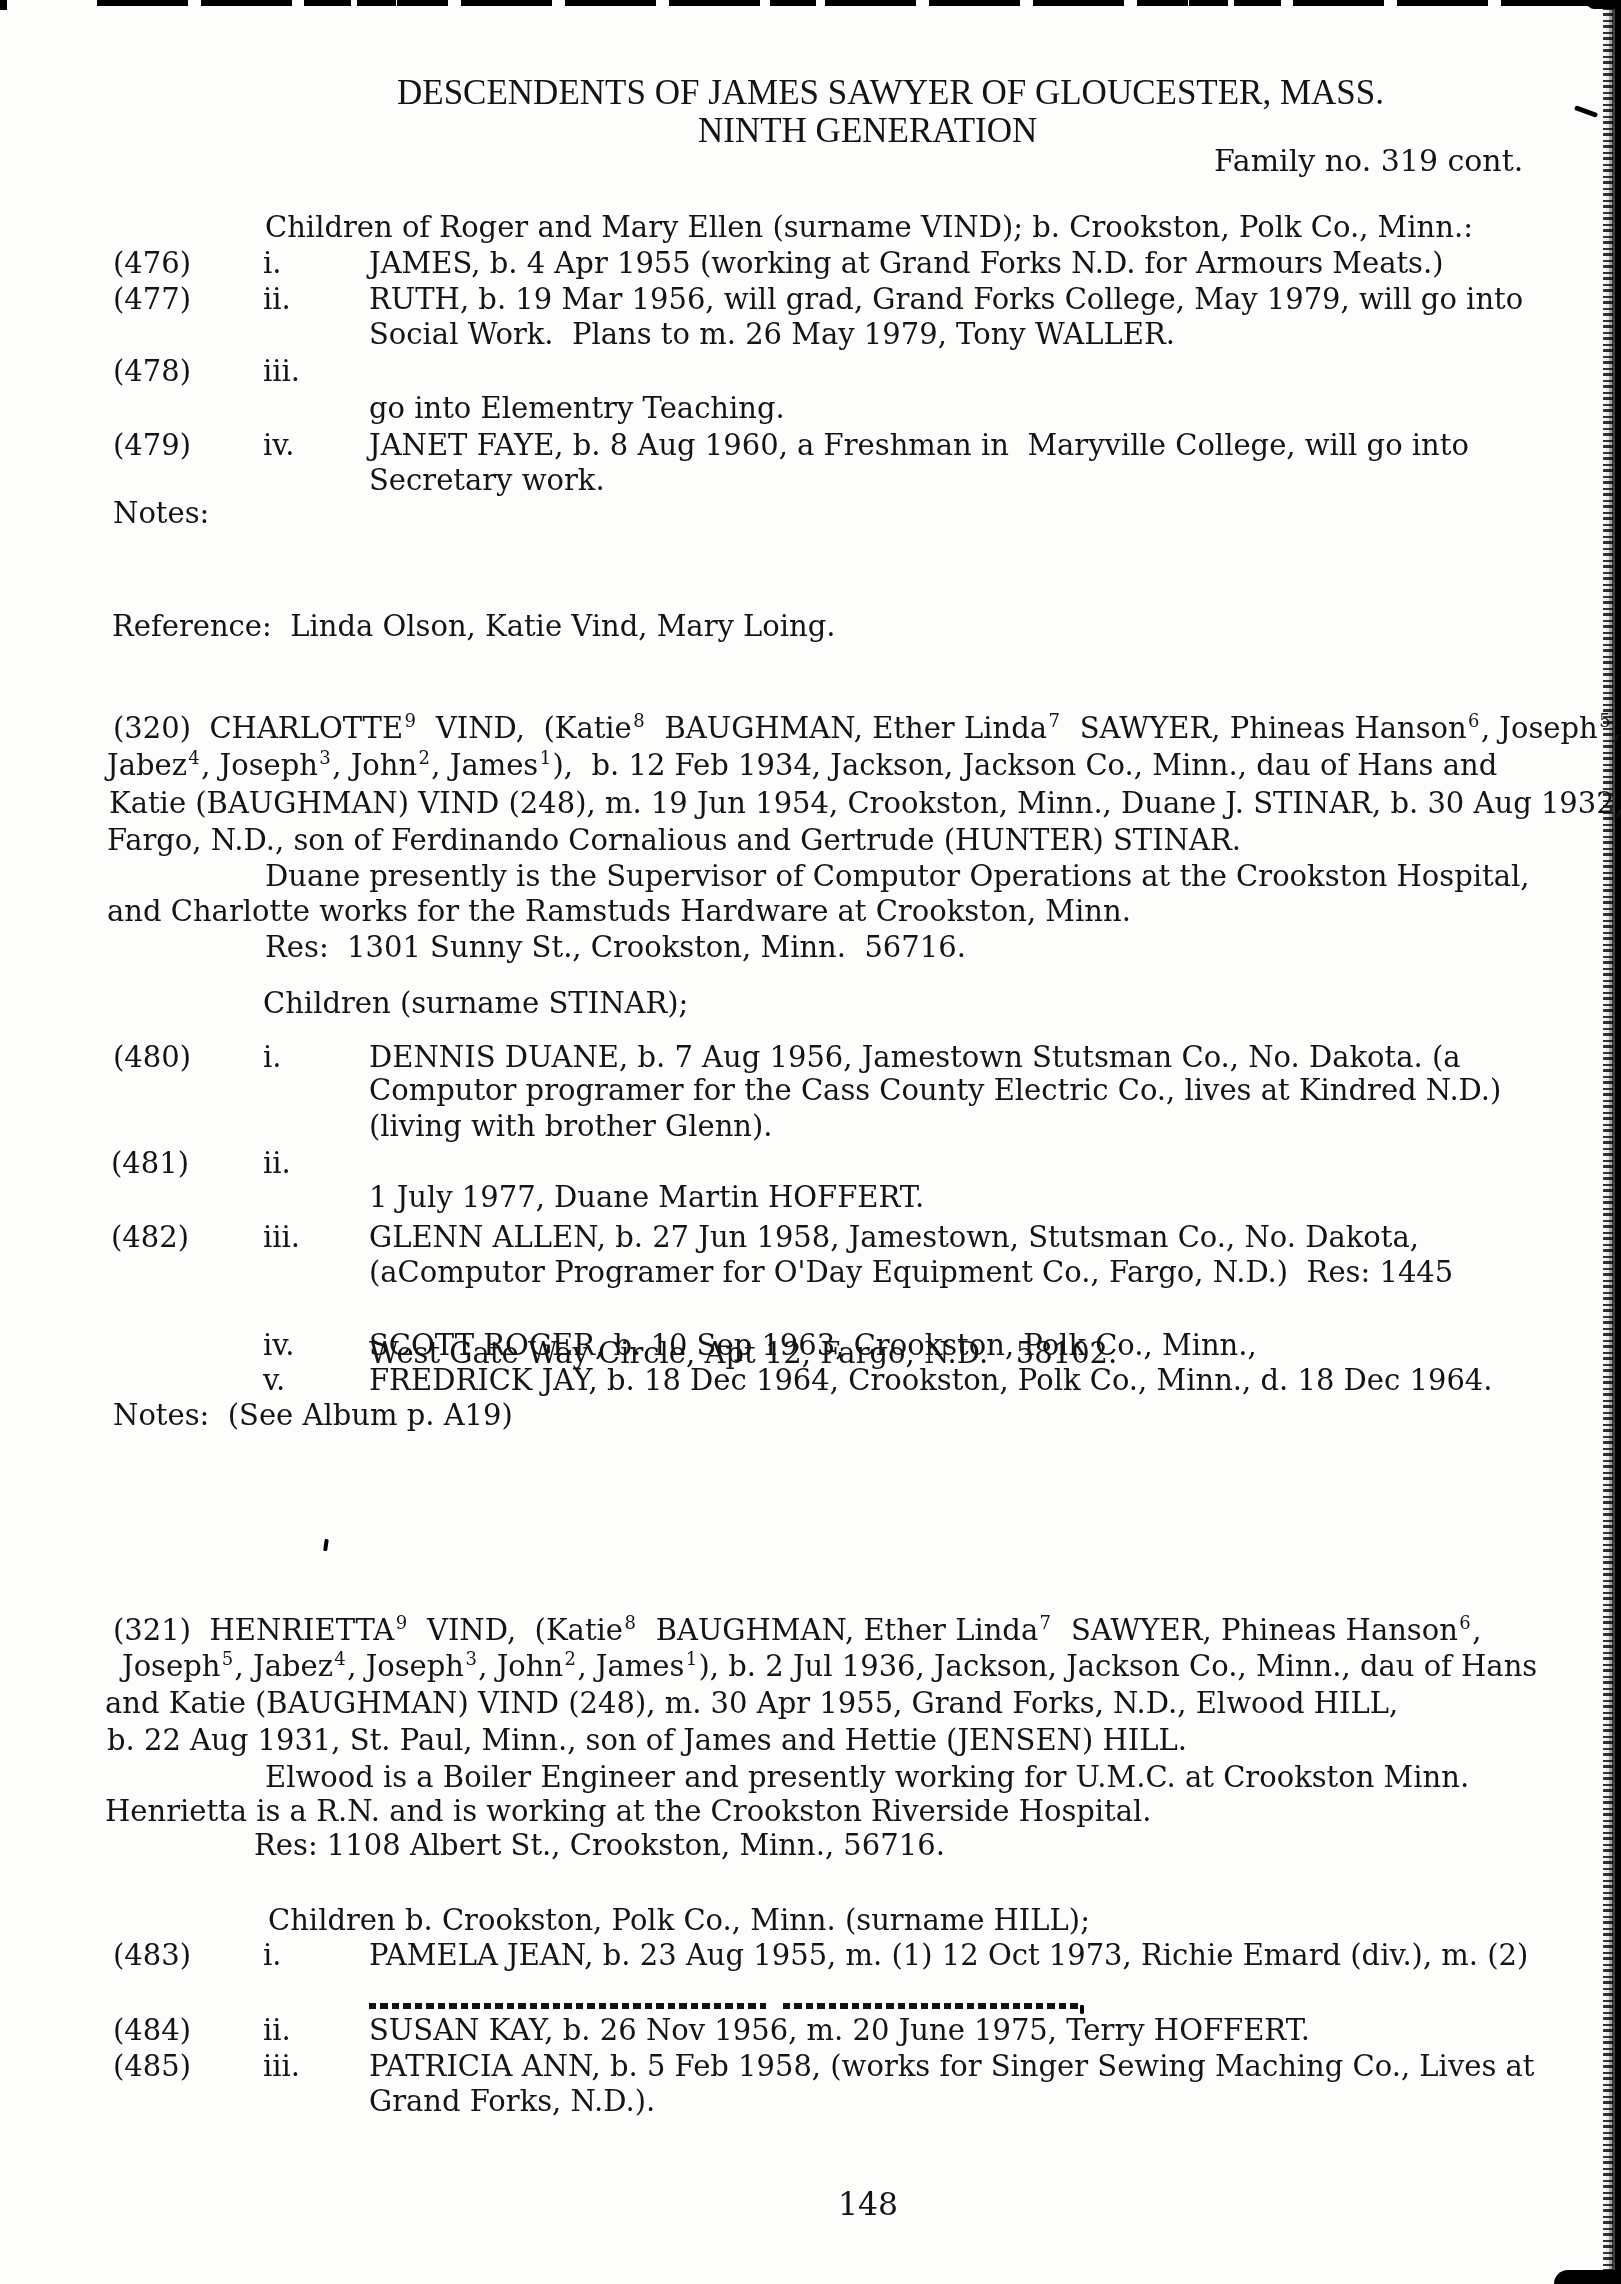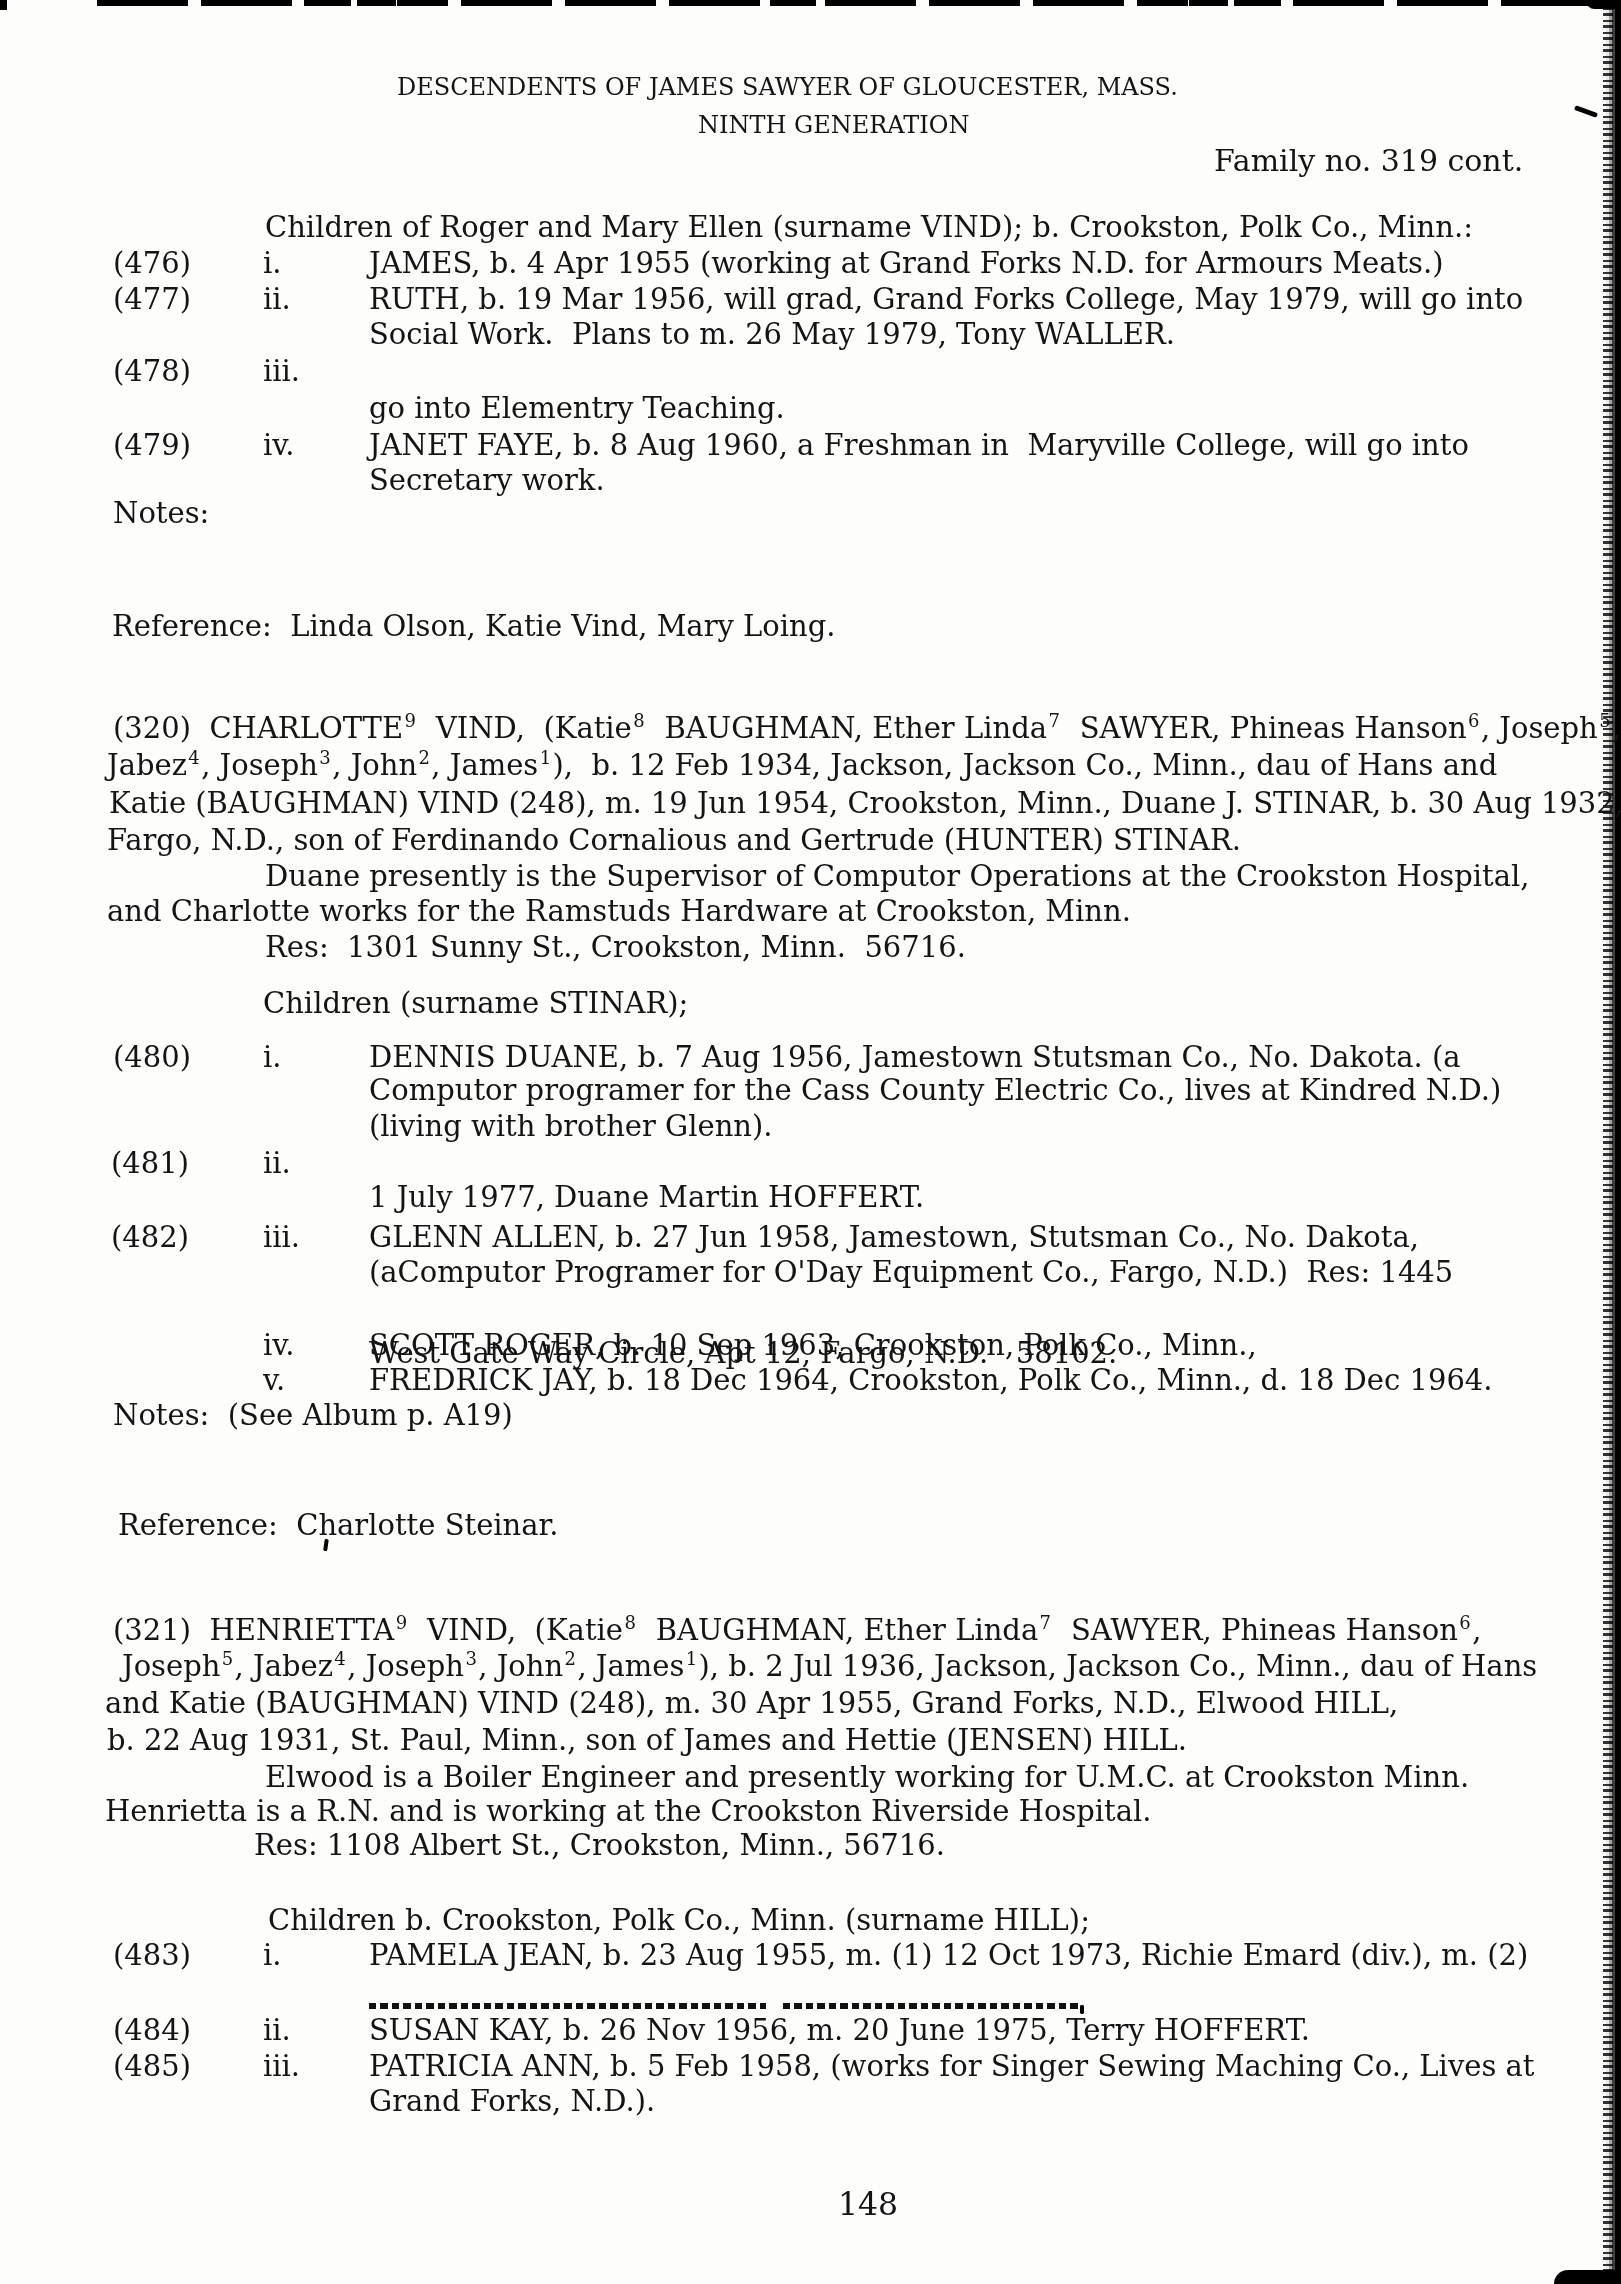--- a/index.html
+++ b/index.html
@@ -6,21 +6,21 @@
   #page{
     position:relative;
     width:1622px;height:2284px;
     background:#fdfdfc;
     overflow:hidden;
     font-family:"DejaVu Serif", serif;
     color:#141414;
   }
   .line{position:absolute;left:0;width:100%;white-space:pre;font-size:29px;line-height:1.1;}
   .abs{position:absolute;top:0;white-space:pre;}
-  .title{font-size:24px;}
+  .title{font-size:35px;font-family:Liberation Serif, serif;}
   .famnote{font-size:30px;}
   .sup{font-size:18px;position:relative;top:-10.7px;margin:0 1.4px;}
   .pagenum{font-size:31.5px;}
   
   .dash-seg{position:absolute;height:6.4px;background:repeating-linear-gradient(90deg,#111 0 7.2px,transparent 7.2px 11.5px);}
   
   .top-line{position:absolute;left:97px;top:0;width:1525px;height:5.7px;
     background:repeating-linear-gradient(90deg,#000 0 39px,transparent 39px 52px),
                repeating-linear-gradient(90deg,transparent 0 21.5px,#000 21.5px 68px,transparent 68px 93px);}
   .tl-dot{position:absolute;left:0;top:0;width:7.2px;height:10px;background:#000;}
@@ -154,23 +154,20 @@
     <span class="abs" style="left:263px">iv.</span>
     <span class="abs" style="left:369px">SCOTT ROGER, b. 10 Sep 1963, Crookston, Polk Co., Minn.,</span>
   </div>
   <div class="line" style="top:1365px">
     <span class="abs" style="left:263px">v.</span>
     <span class="abs" style="left:369px">FREDRICK JAY, b. 18 Dec 1964, Crookston, Polk Co., Minn., d. 18 Dec 1964.</span>
   </div>
   <div class="line" style="top:1400px">
     <span class="abs" style="left:113px">Notes:  (See Album p. A19)</span>
   </div>
-  <div class="line" style="top:1510px">
-    <span class="abs" style="left:118px">Reference:  Charlotte Steinar.</span>
-  </div>
 
   <div class="line" style="top:1615px">
     <span class="abs" style="left:113px"><span>(321)  HENRIETTA</span><span class="sup">9</span><span>  VIND,  (Katie</span><span class="sup">8</span><span>  BAUGHMAN, Ether Linda</span><span class="sup">7</span><span>  SAWYER, Phineas Hanson</span><span class="sup">6</span><span>,</span></span>
   </div>
   <div class="line" style="top:1651px">
     <span class="abs" style="left:122px"><span>Joseph</span><span class="sup">5</span><span>, Jabez</span><span class="sup">4</span><span>, Joseph</span><span class="sup">3</span><span>, John</span><span class="sup">2</span><span>, James</span><span class="sup">1</span><span>), b. 2 Jul 1936, Jackson, Jackson Co., Minn., dau of Hans</span></span>
   </div>
   <div class="line" style="top:1688px">
     <span class="abs" style="left:105px"><span>and Katie (BAUGHMAN) VIND (248), m. 30 Apr 1955, Grand Forks, N.D., Elwood HILL,</span></span>
   </div>

